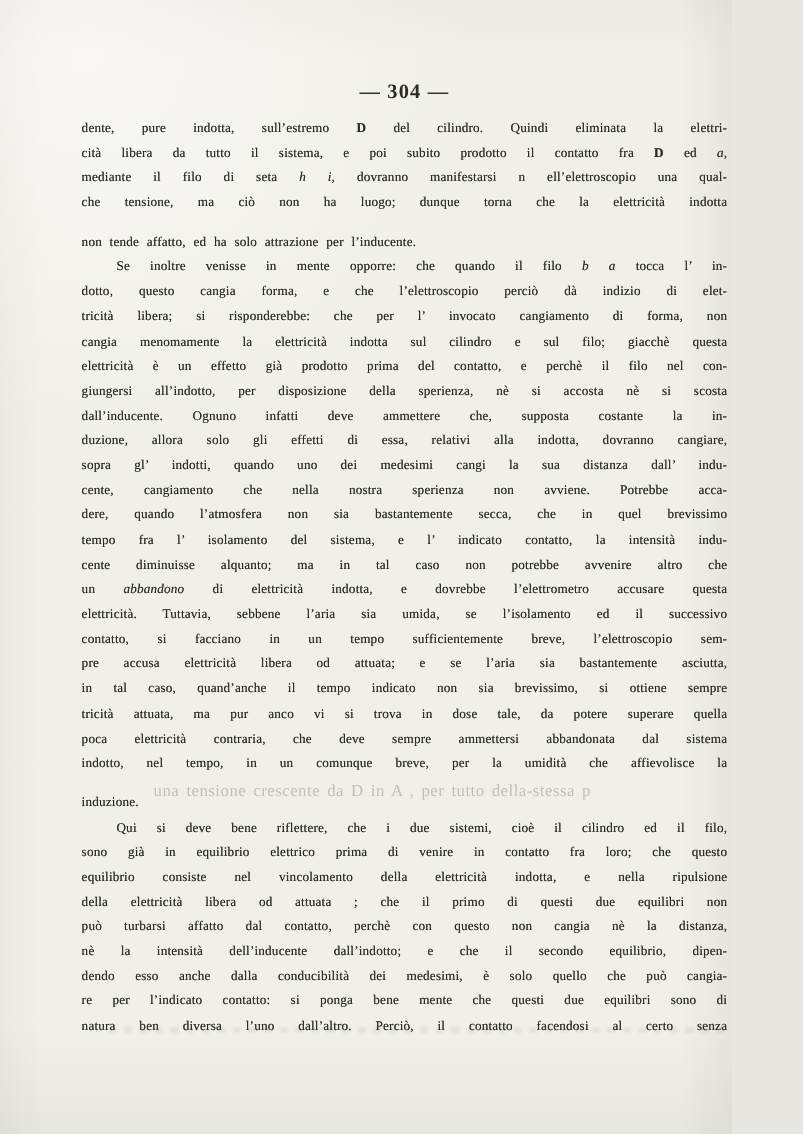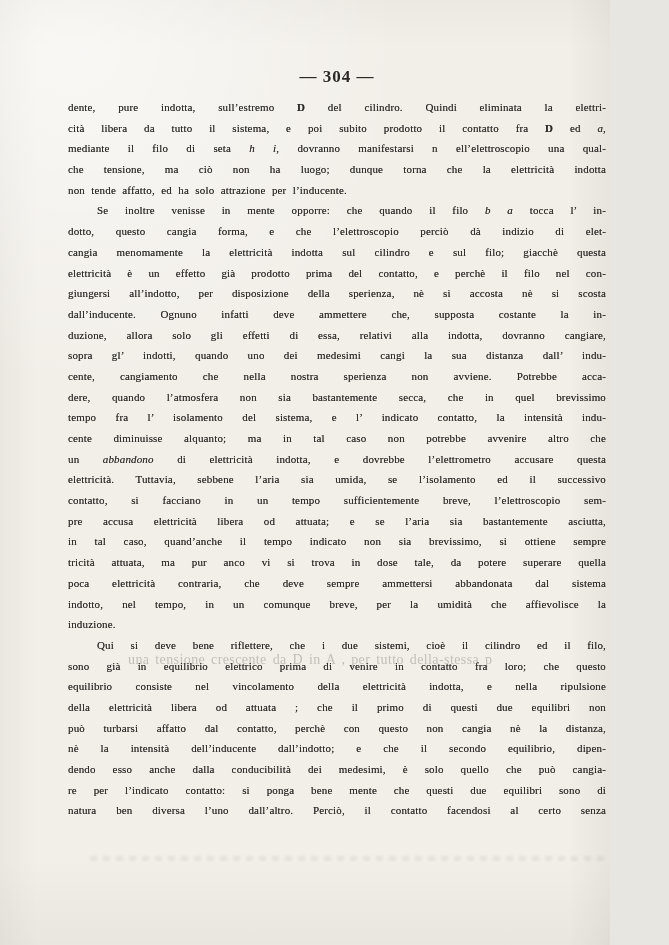--- a/index.html
+++ b/index.html
@@ -29,21 +29,21 @@
     text-shadow:0 0 0.45px rgba(44,42,39,0.65);
   }
   .line{
     text-align:justify;
     
     text-align-last:justify;
     white-space:normal;
     height:20.7px;overflow:hidden;
   }
   .line.indent{text-indent:29px;}
-  .line.no-just{text-align:right;text-align-last:left;}
+  .line.no-just{text-align:right;text-align-last:left;margin-top:12px;}
   .line.spread{word-spacing:3.5px;}
   .i{font-style:italic;}
   .b{font-weight:bold;}
   .bleed{
     position:absolute;left:128px;top:652px;width:478px;
     font-size:14px;color:#7e7b74;opacity:0.42;
     filter:blur(0.6px);
     letter-spacing:0.4px;word-spacing:2px;
     pointer-events:none;
   }
@@ -65,20 +65,21 @@
   <div class="bleed2"></div>
 
   <div class="body-text">
       <div class="line"><span>dente, pure indotta, sull’estremo </span><span class="b">D</span><span> del cilindro. Quindi eliminata la elettri-</span></div>
       <div class="line"><span>cità libera da tutto il sistema, e poi subito prodotto il contatto fra </span><span class="b">D</span><span> ed </span><span class="i">a</span><span>,</span></div>
       <div class="line"><span>mediante il filo di seta </span><span class="i">h i</span><span>, dovranno manifestarsi n ell’elettroscopio una qual-</span></div>
       <div class="line"><span>che tensione, ma ciò non ha luogo; dunque torna che la elettricità indotta</span></div>
       <div class="line no-just spread"><span>non tende affatto, ed ha solo attrazione per l’inducente.</span></div>
       <div class="line indent"><span>Se inoltre venisse in mente opporre: che quando il filo </span><span class="i">b a</span><span> tocca l’ in-</span></div>
       <div class="line"><span>dotto, questo cangia forma, e che l’elettroscopio perciò dà indizio di elet-</span></div>
+      <div class="line"><span>tricità libera; si risponderebbe: che per l’ invocato cangiamento di forma, non</span></div>
       <div class="line"><span>cangia menomamente la elettricità indotta sul cilindro e sul filo; giacchè questa</span></div>
       <div class="line"><span>elettricità è un effetto già prodotto prima del contatto, e perchè il filo nel con-</span></div>
       <div class="line"><span>giungersi all’indotto, per disposizione della sperienza, nè si accosta nè si scosta</span></div>
       <div class="line"><span>dall’inducente. Ognuno infatti deve ammettere che, supposta costante la in-</span></div>
       <div class="line"><span>duzione, allora solo gli effetti di essa, relativi alla indotta, dovranno cangiare,</span></div>
       <div class="line"><span>sopra gl’ indotti, quando uno dei medesimi cangi la sua distanza dall’ indu-</span></div>
       <div class="line"><span>cente, cangiamento che nella nostra sperienza non avviene. Potrebbe acca-</span></div>
       <div class="line"><span>dere, quando l’atmosfera non sia bastantemente secca, che in quel brevissimo</span></div>
       <div class="line"><span>tempo fra l’ isolamento del sistema, e l’ indicato contatto, la intensità indu-</span></div>
       <div class="line"><span>cente diminuisse alquanto; ma in tal caso non potrebbe avvenire altro che</span></div>

